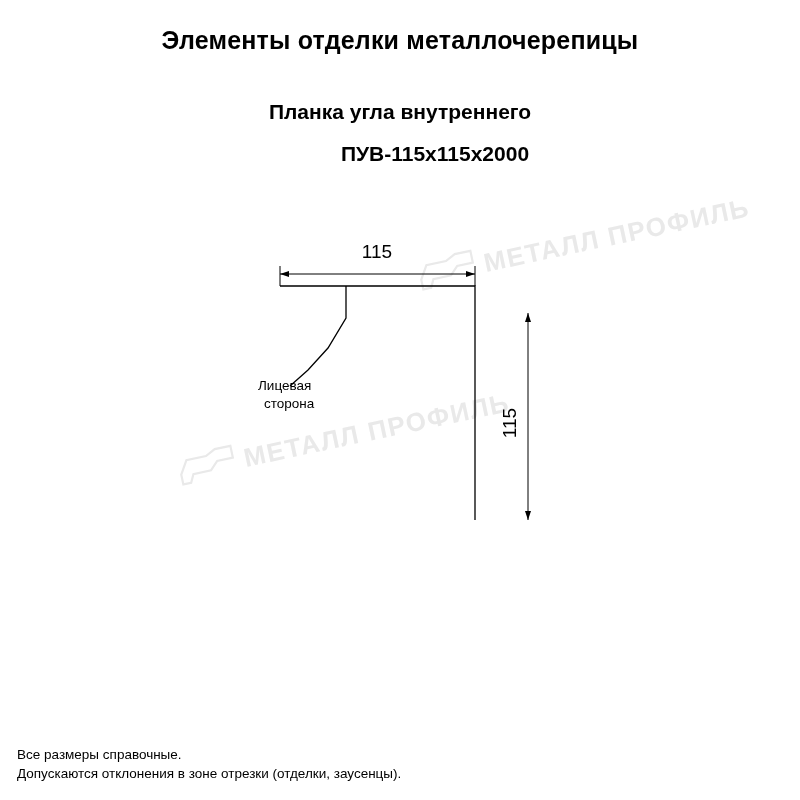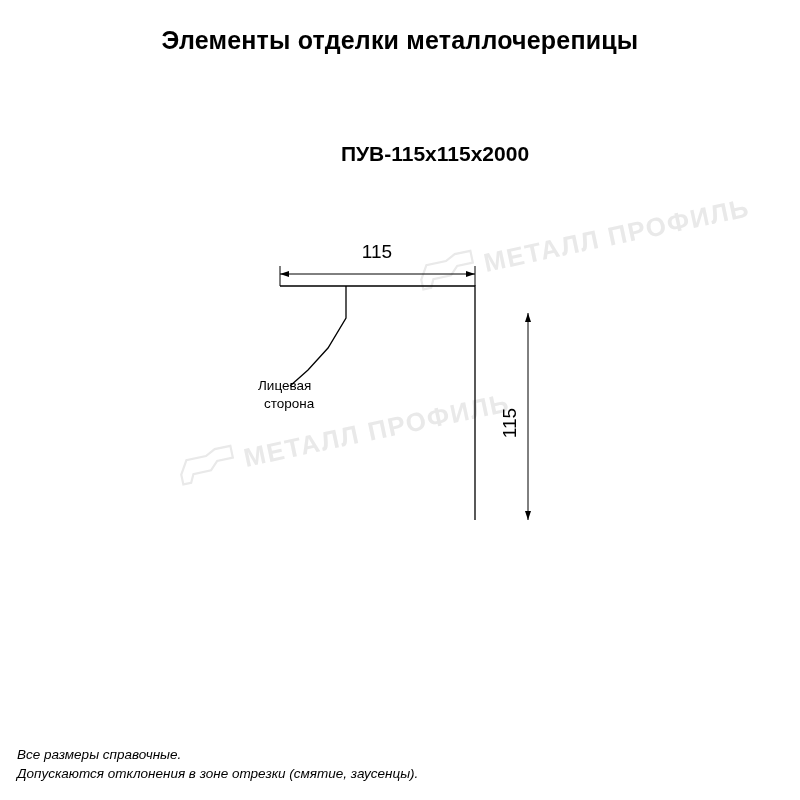--- a/index.html
+++ b/index.html
@@ -90,40 +90,41 @@
   }
 
   
   .footer {
     position: absolute;
     left: 17px;
     bottom: 17px;
     font-size: 13.5px;
     line-height: 19px;
   }
-  .footer div { white-space: nowrap; font-style: italic; }
+  .footer div { white-space: nowrap; }
 
   
   .dim-label {
     font-size: 19px;
     font-family: "Liberation Sans", sans-serif;
     fill: #000;
   }
   .face-label {
     font-size: 13.5px;
     font-family: "Liberation Sans", sans-serif;
     fill: #000;
   }
 </style>
 </head>
 <body>
 
 <div class="page">
 
   <div class="title-main">Элементы отделки металлочерепицы</div>
+  <div class="title-sub">Планка угла внутреннего</div>
   <div class="title-code">ПУВ-115х115х2000</div>
 
   <div class="wm wm-1">
     <div class="wm-inner">
       <svg width="58" height="34" viewBox="0 0 58 34">
         <path d="M2 20 L10 7 L30 7 L40 2 L56 2 L56 14 L40 14 L32 22 L14 22 L10 30 L2 30 Z" fill="none" stroke="#e9e9e9" stroke-width="2.2"></path>
       </svg>
       <span class="wm-text">МЕТАЛЛ ПРОФИЛЬ</span>
     </div>
   </div>
@@ -190,16 +191,16 @@
       </g>
 
       <text class="face-label" x="108" y="182" text-anchor="start">Лицевая</text>
       <text class="face-label" x="114" y="200" text-anchor="start">сторона</text>
 
     </svg>
   </div>
 
   <div class="footer">
     <div>Все размеры справочные.</div>
-    <div>Допускаются отклонения в зоне отрезки (смятие, заусенцы).</div>
+    <div>Допускаются отклонения в зоне отрезки (отделки, заусенцы).</div>
   </div>
 
 </div>
 
 </body></html>

